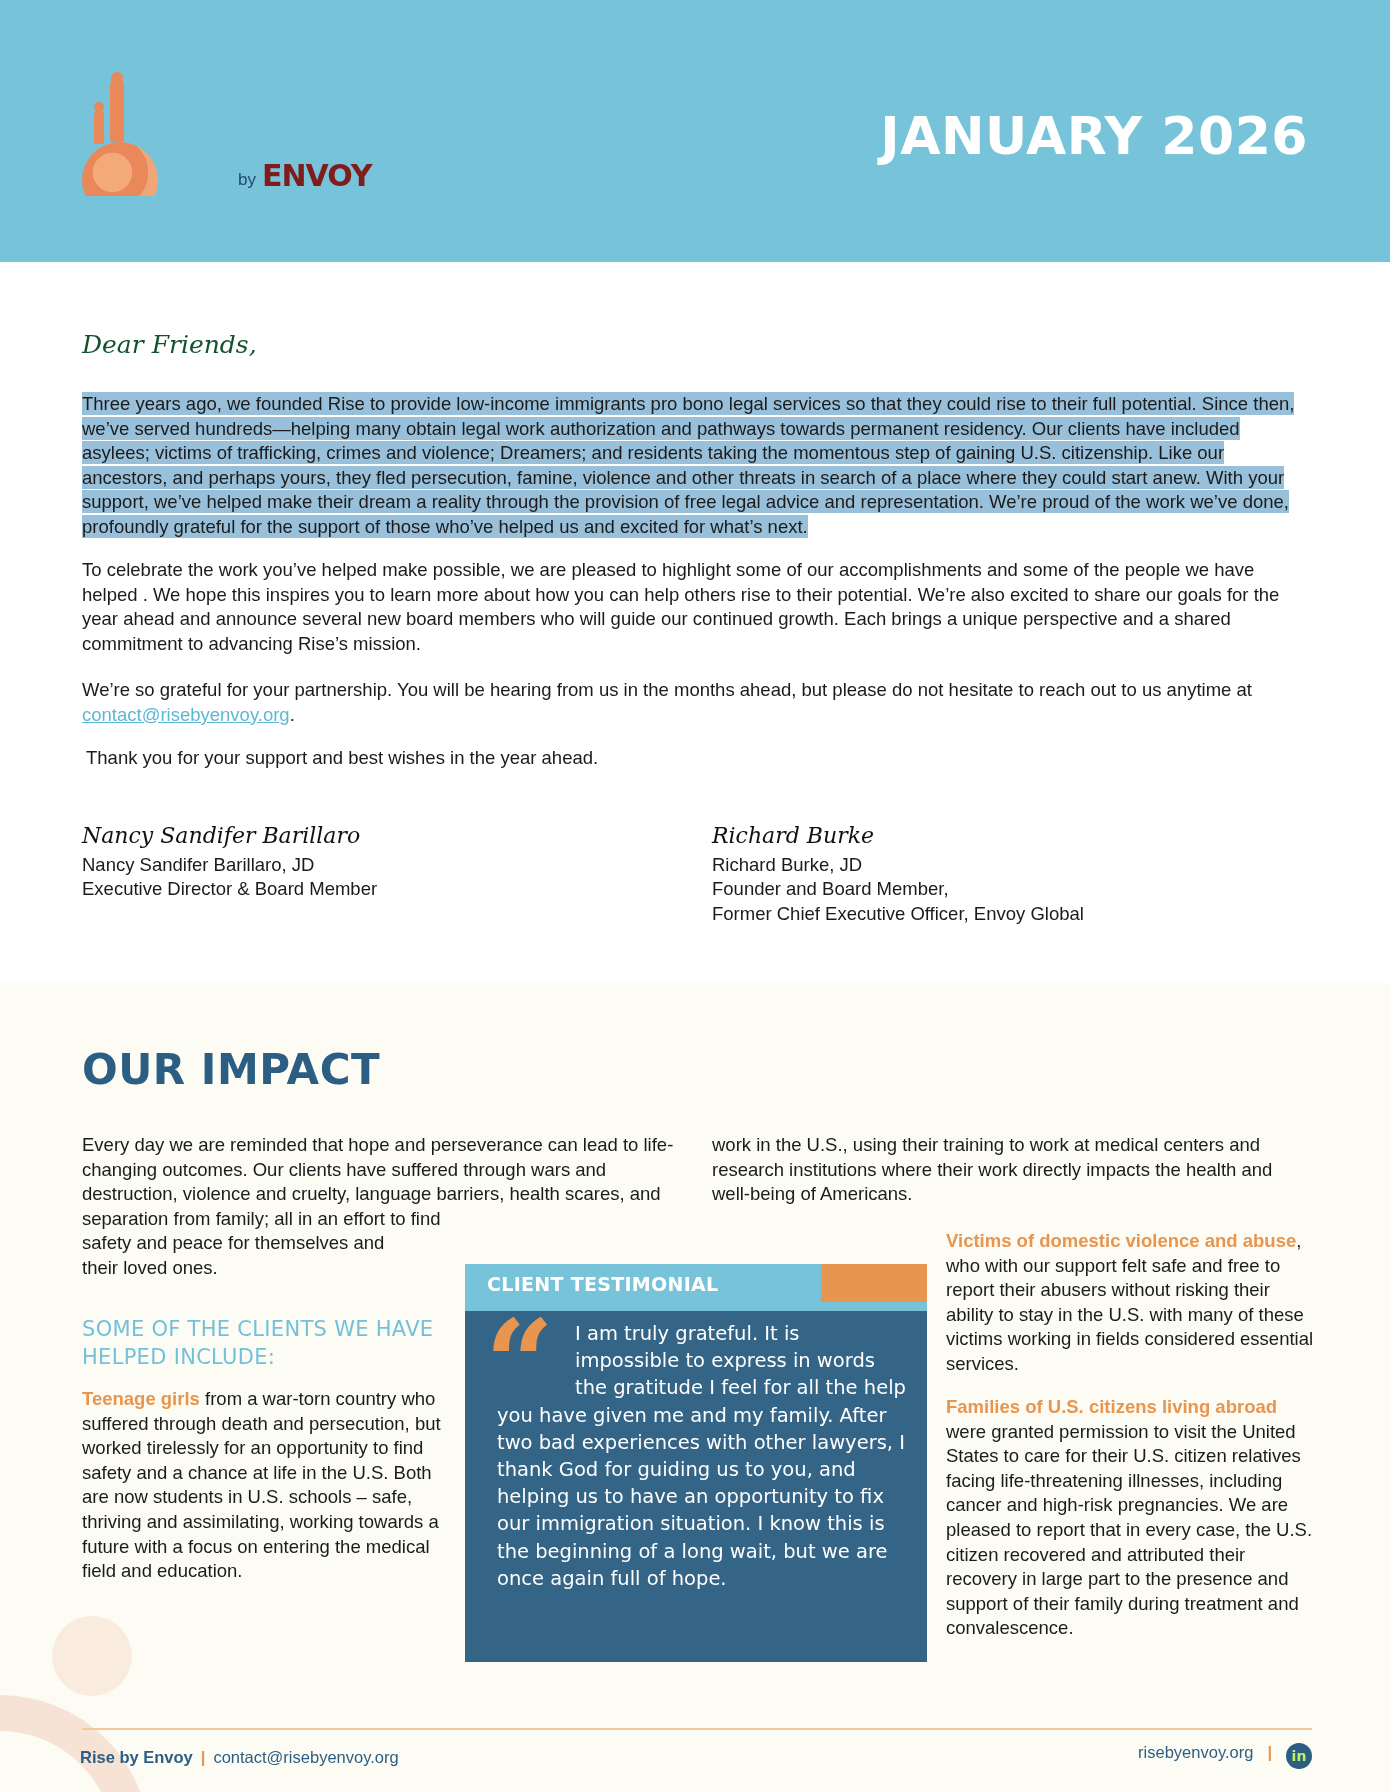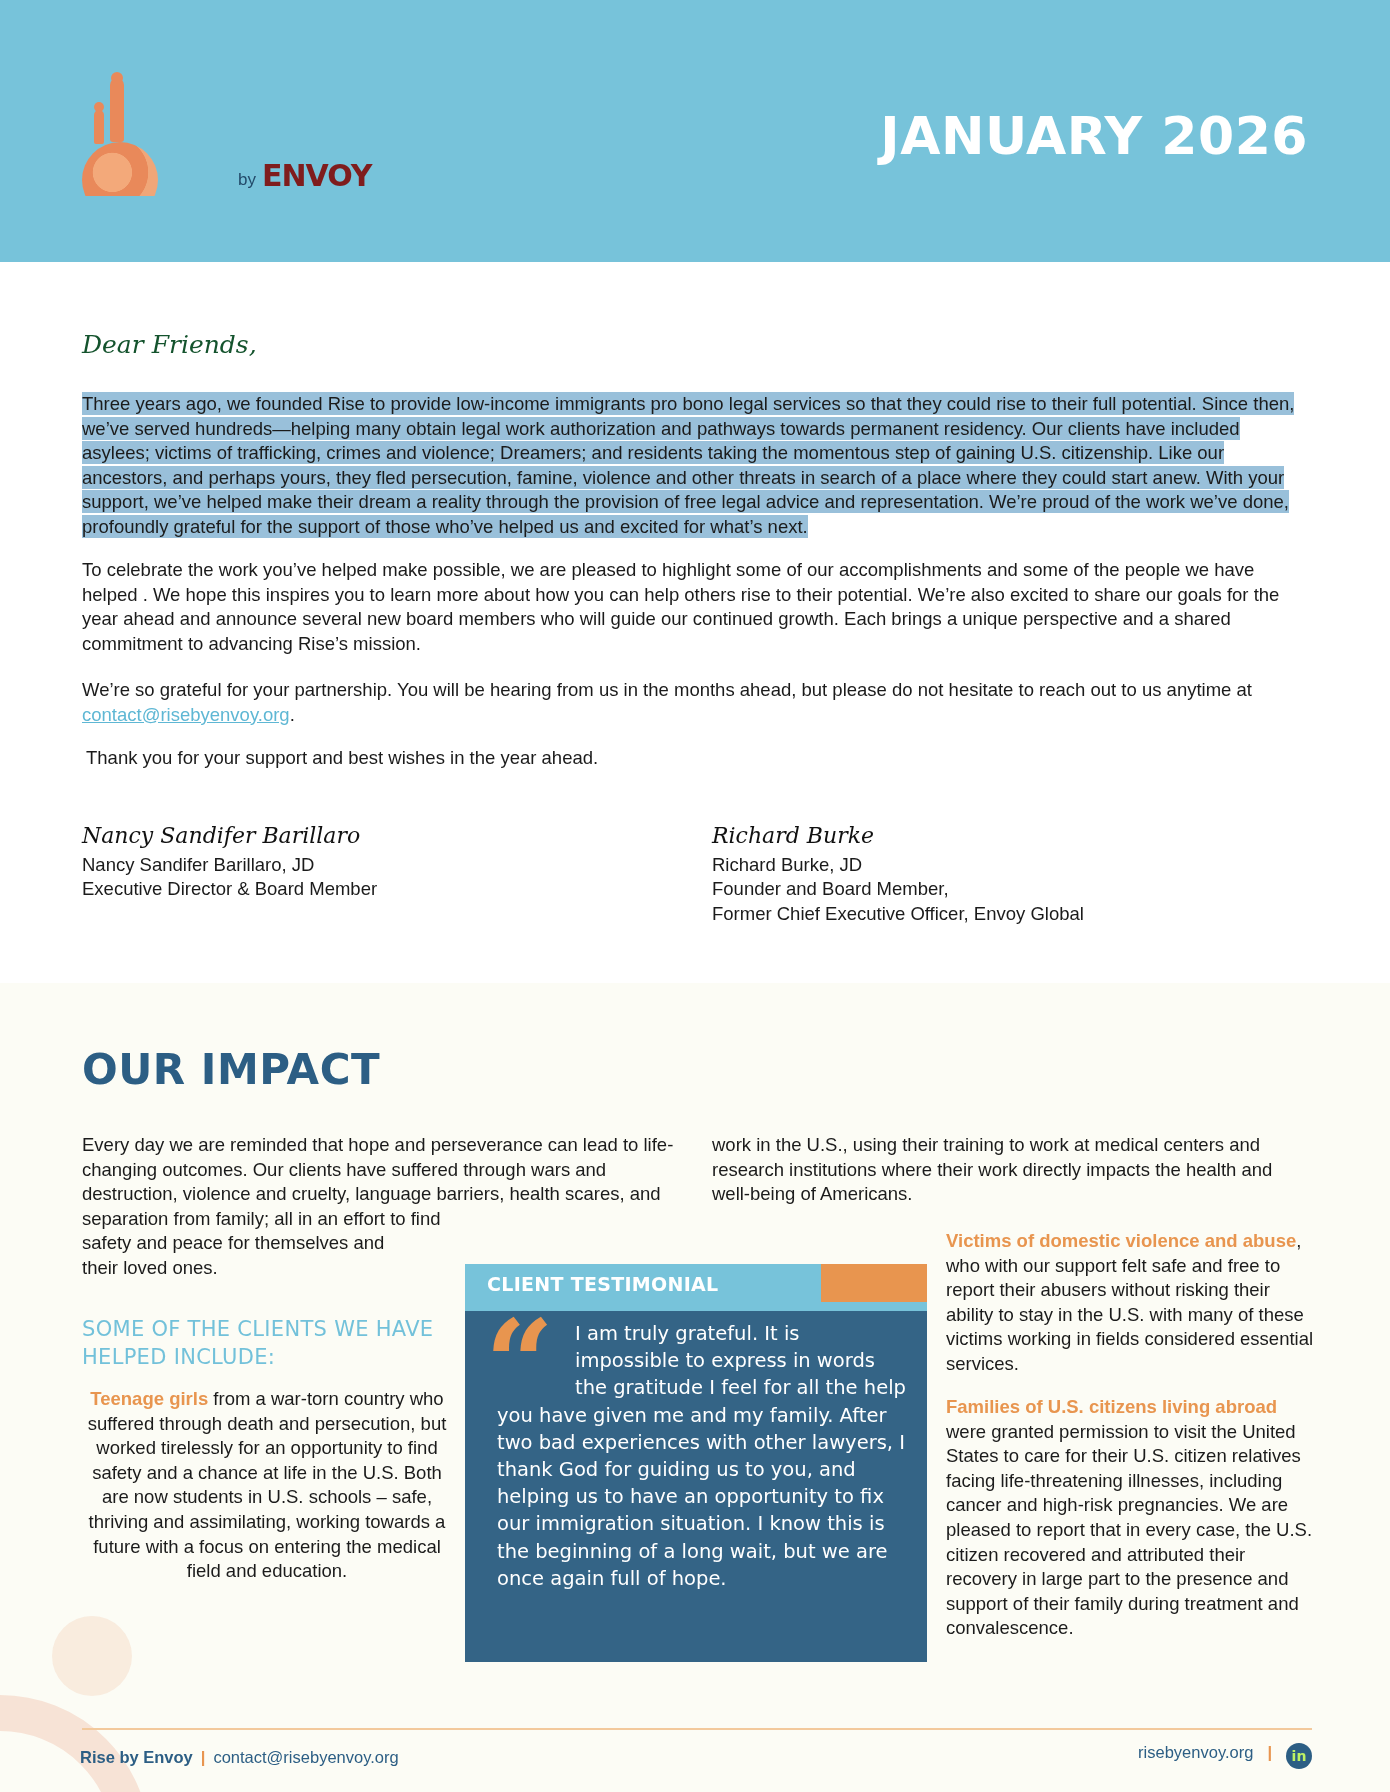--- a/index.html
+++ b/index.html
@@ -48,21 +48,21 @@
   .deco-arc { position: absolute; left: -150px; top: 712px; width: 300px; height: 300px; border-radius: 50%; border: 36px solid #f7e3d6; }
   .impact-title { position: absolute; left: 82px; top: 62px; font-family: "DejaVu Sans", sans-serif; font-weight: bold;
     font-size: 42px; color: #2c5e84; letter-spacing: 0.5px; }
   .impact-text { position: absolute; font-size: 18.5px; line-height: 24.6px; color: #1b1b1b; }
   .col-intro { left: 82px; top: 150px; width: 600px; }
   .col-intro .short { display: block; width: 340px; }
   .col-right-top { left: 712px; top: 150px; width: 600px; }
   .sub-heading { position: absolute; left: 82px; top: 332px; width: 360px; font-family: "DejaVu Sans", sans-serif;
     font-size: 21px; line-height: 28px; color: #72c1da; letter-spacing: 0.3px; }
   .client-left { left: 82px; width: 370px; }
-  .client-left.c1 { top: 404px; text-align: center; }
+  .client-left.c1 { top: 404px; }
   .client-left.c2 { top: 644px; }
   .client-right { left: 946px; width: 370px; }
   .client-right.c3 { top: 246px; }
   .client-right.c4 { top: 412px; }
   .hl { color: #e8954f; font-weight: bold; }
 
   .testimonial { position: absolute; left: 465px; top: 281px; width: 462px; height: 398px; background: #346486; }
   .t-header { position: absolute; left: 0; top: 0; width: 462px; height: 47px; background: #77c3da; }
   .t-header-accent { position: absolute; right: 0; top: 0; width: 106px; height: 38px; background: #e8954f; }
   .t-title { position: absolute; left: 22px; top: 9px; font-family: "DejaVu Sans", sans-serif; font-weight: bold;

